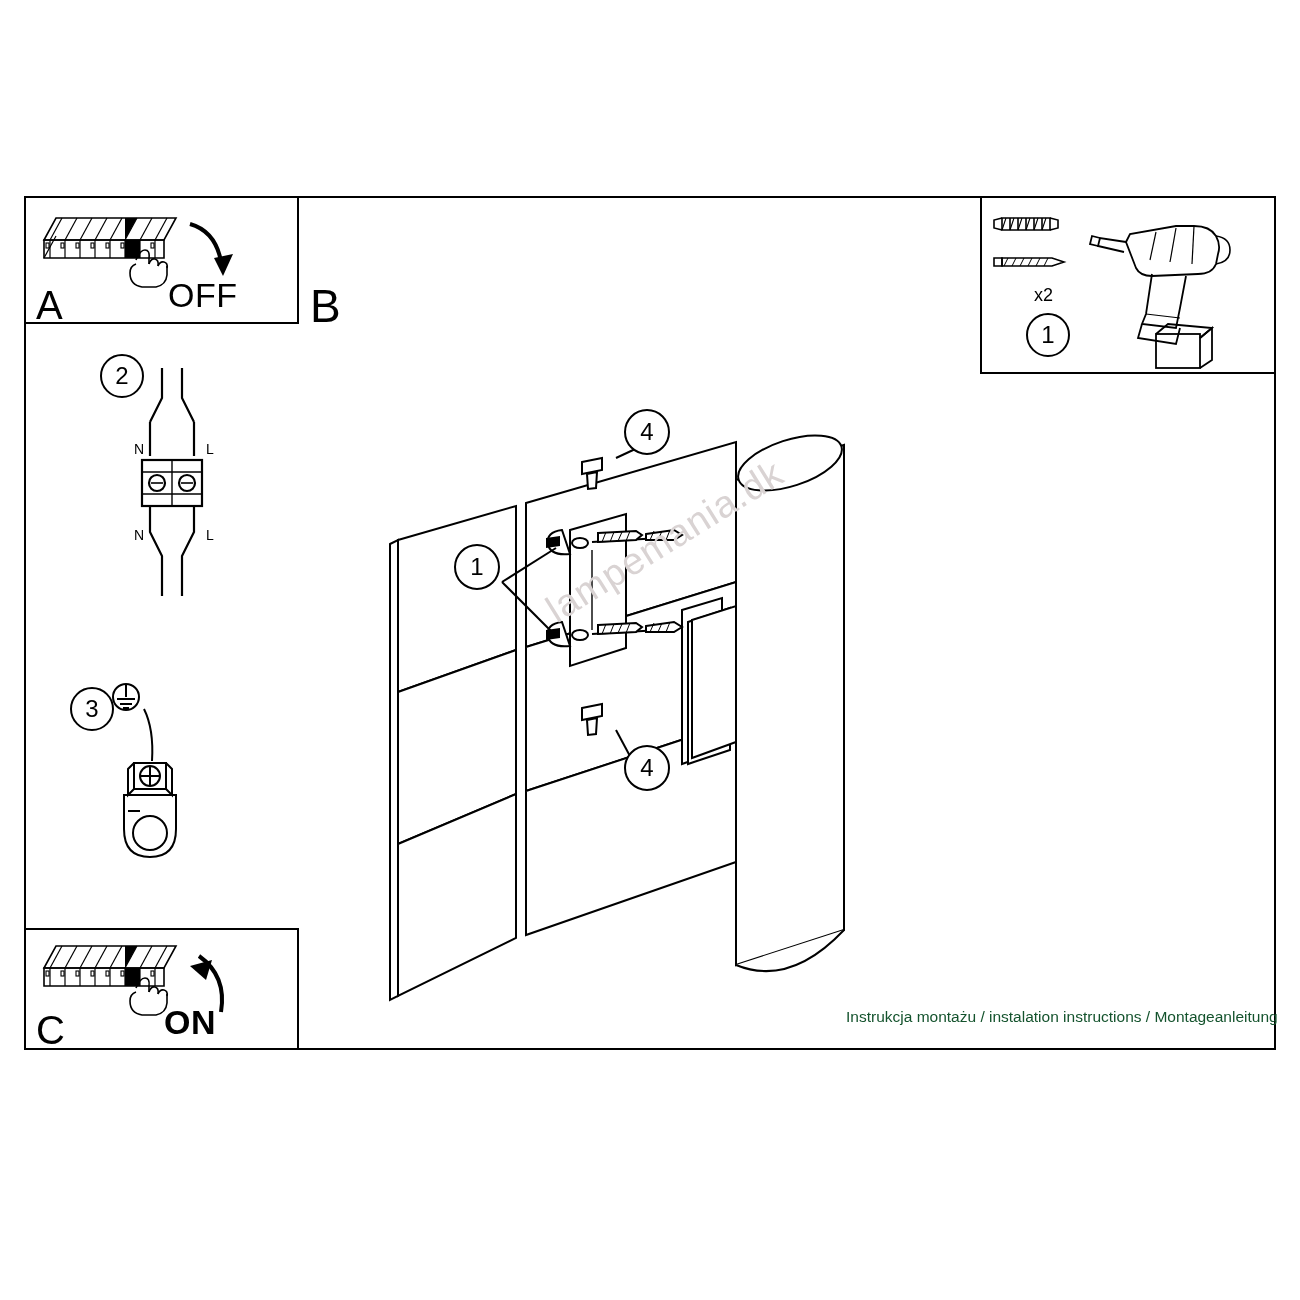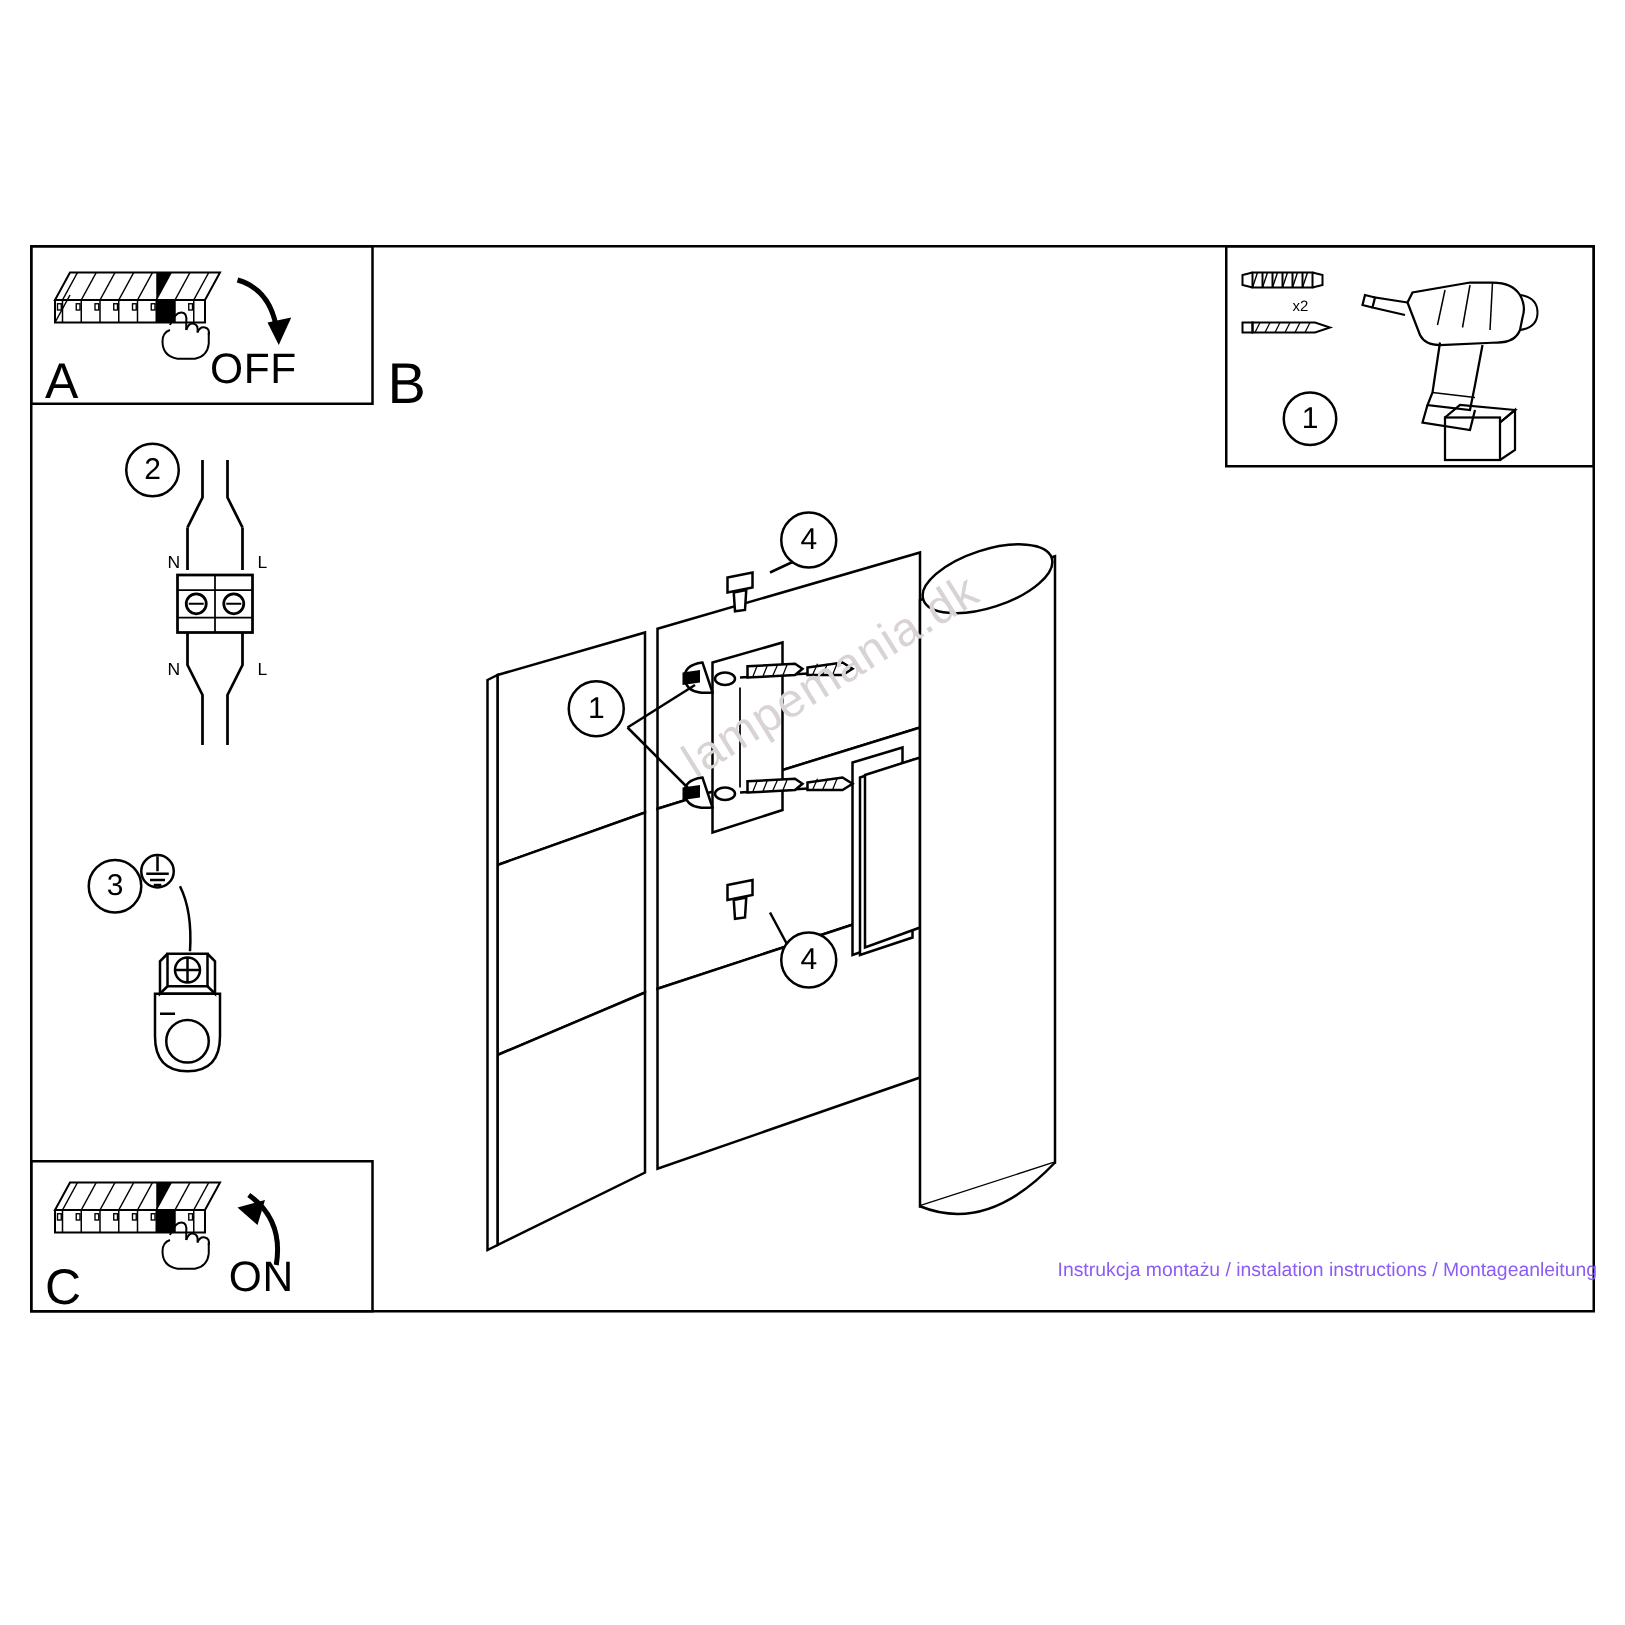--- a/index.html
+++ b/index.html
@@ -55,21 +55,21 @@
   #letter-a { left: 36px;  top: 285px; }
   #letter-c { left: 36px;  top: 1010px; }
   #letter-b { left: 310px; top: 283px; font-size: 46px; }
 
   .word {
     position: absolute;
     font-size: 34px;
     letter-spacing: 0.5px;
   }
   #word-off { left: 168px; top: 276px; }
-  #word-on  { left: 183px; top: 1003px; }
+  #word-on  { left: 164px; top: 1003px; font-weight: bold; }
 
   
   .step-circle {
     position: absolute;
     width: 44px; height: 44px;
     border: 2px solid #000;
     border-radius: 50%;
     box-sizing: border-box;
     display: flex;
     align-items: center;
@@ -93,21 +93,22 @@
     font-size: 24px;
     background: #fff;
     z-index: 6;
   }
   #callout-4a { left: 624px; top: 409px; }
   #callout-4b { left: 624px; top: 745px; }
   #callout-1  { left: 454px; top: 544px; }
 
   .tiny-label {
     position: absolute;
-    font-size: 12px;
+    font-size: 18px;
+    margin-top: 47px;
   }
   #label-x2 { left: 1034px; top: 238px; }
 
   
   #watermark {
     position: absolute;
     left: 500px;
     top: 520px;
     width: 330px;
     text-align: center;
@@ -121,21 +122,21 @@
     font-family: "Liberation Sans", sans-serif;
   }
 
   
   #caption {
     position: absolute;
     left: 846px;
     top: 1005px;
     font-size: 15.5px;
     line-height: 1.5;
-    color: #8b5cf6;
+    color: #14532d;
     text-align: center;
   }
 </style>
 </head>
 <body>
 
 <div id="sheet">
 
   <div id="panel-b-frame"></div>
 

